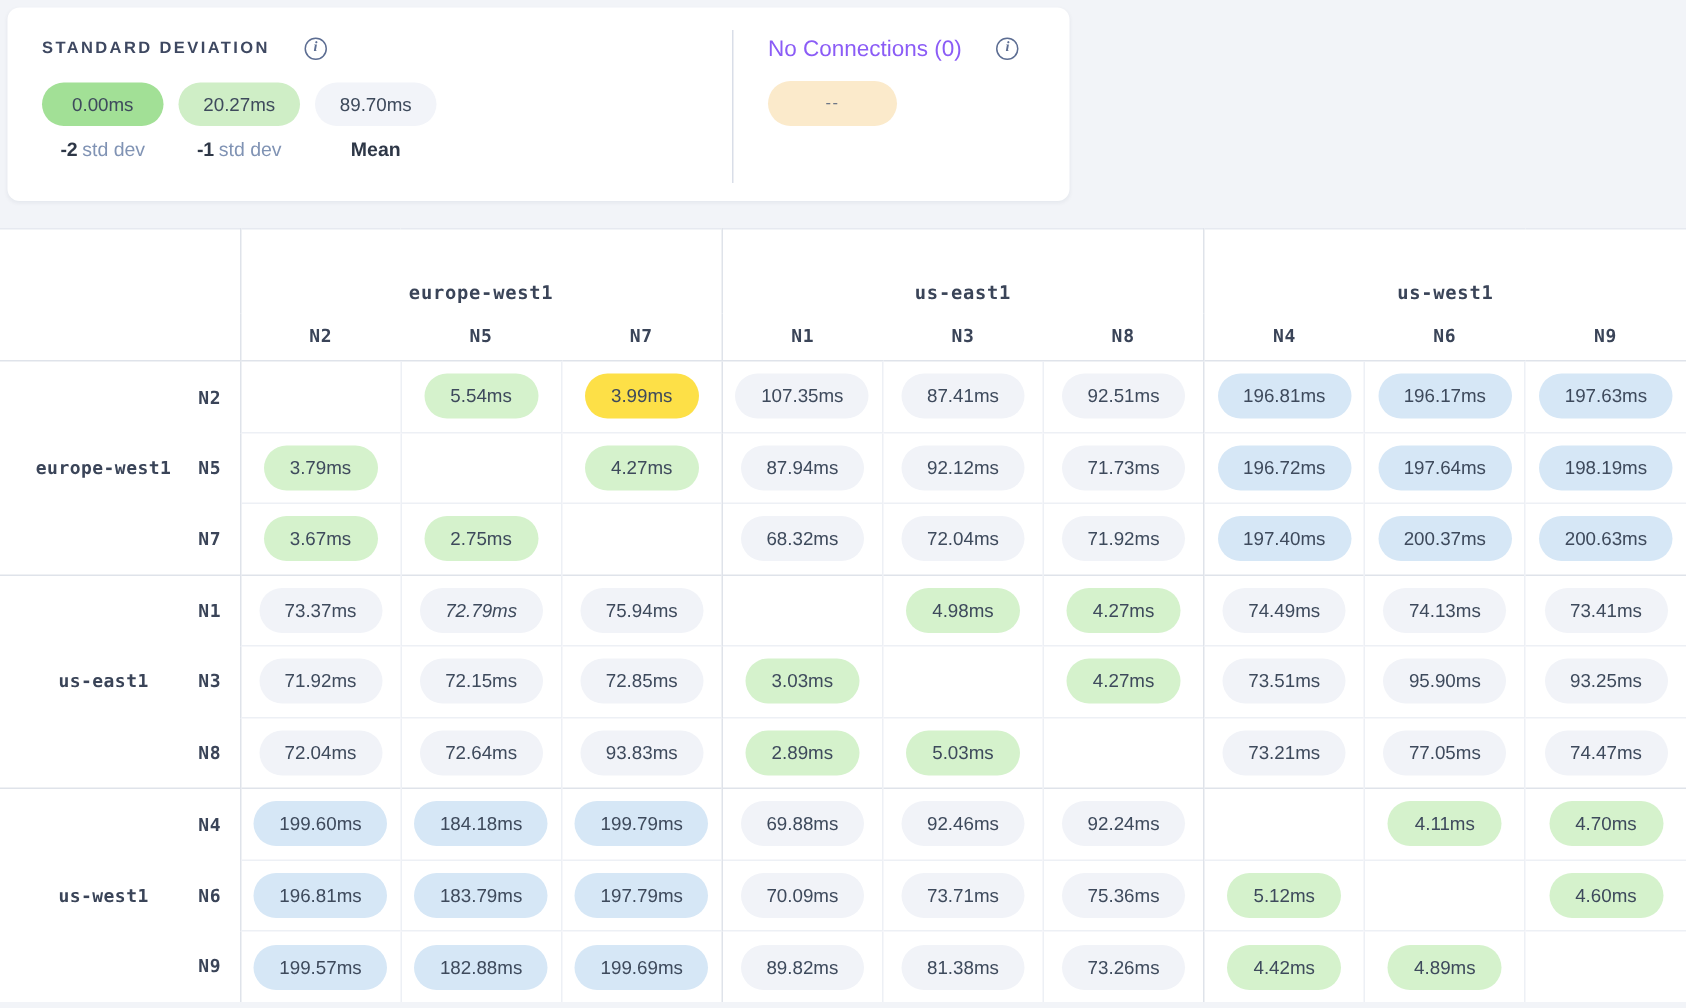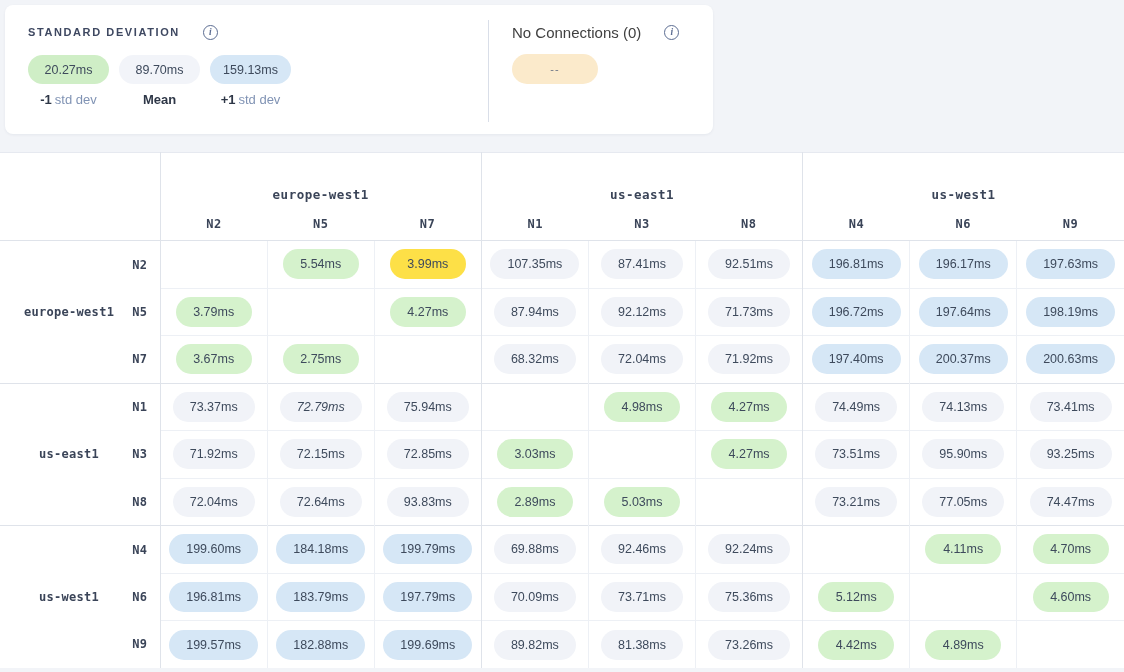--- a/index.html
+++ b/index.html
@@ -42,21 +42,21 @@
     height:29px;border-radius:15px;
     display:inline-flex;align-items:center;justify-content:center;
     font-size:12.5px;color:var(--cell-ink);
   }
   .legend-chip{width:100%;}
   .legend-label{margin-top:8px;font-size:13px;white-space:nowrap;}
   .legend-label .b{font-weight:bold;color:#2e3747;}
   .legend-label .r{color:#8093b4;margin-left:3px;}
   .v-divider{width:1px;background:#d9dee8;margin:15px 0 12px 0;}
   .nc-section{flex:1;padding:18px 0 0 23px;}
-  .nc-title{font-size:15px;color:#404040;}
+  .nc-title{font-size:15px;color:#8b5cf6;}
   .nc-chip{
     margin-top:13px;width:86px;height:30px;border-radius:15px;
     background:#fbeacb;color:#6e7787;font-size:11px;letter-spacing:1px;
     display:inline-flex;align-items:center;justify-content:center;
   }
   
   .matrix-wrap{position:absolute;left:0;top:152px;width:1124px;}
   table{
     width:1124px;table-layout:fixed;border-collapse:collapse;
     background:#ffffff;border-top:1px solid #e6e9f0;
@@ -98,30 +98,30 @@
 <body>
 
 <div class="card">
   <div class="std-section">
     <div class="section-title-row">
       <span class="std-title">STANDARD DEVIATION</span>
       <span class="info-icon">i</span>
     </div>
     <div class="legend-items" id="legend-items">
         <div class="legend-item">
+          <div class="chip legend-chip" style="background: rgb(162, 224, 150);">0.00ms</div>
+          <div class="legend-label"><span class="b">-2</span><span class="r">std dev</span></div>
+        </div>
+        <div class="legend-item">
           <div class="chip legend-chip" style="background: rgb(207, 238, 198);">20.27ms</div>
           <div class="legend-label"><span class="b">-1</span><span class="r">std dev</span></div>
         </div>
         <div class="legend-item">
           <div class="chip legend-chip" style="background: rgb(242, 244, 249);">89.70ms</div>
           <div class="legend-label"><span class="b">Mean</span></div>
-        </div>
-        <div class="legend-item">
-          <div class="chip legend-chip" style="background: rgb(214, 231, 246);">159.13ms</div>
-          <div class="legend-label"><span class="b">+1</span><span class="r">std dev</span></div>
         </div>
       </div>
   </div>
   <div class="v-divider"></div>
   <div class="nc-section">
     <div class="section-title-row">
       <span class="nc-title">No Connections (0)</span>
       <span class="info-icon">i</span>
     </div>
     <div class="nc-chip">--</div>

